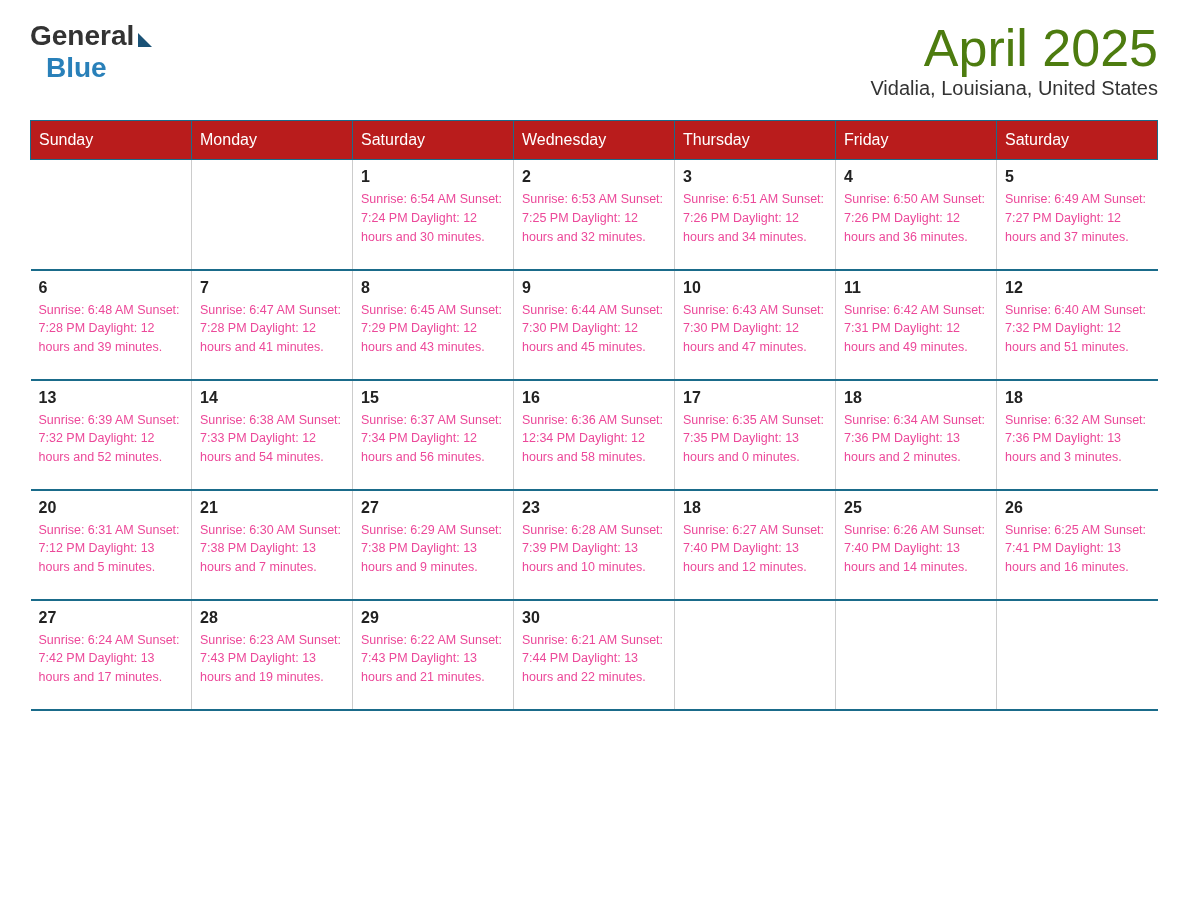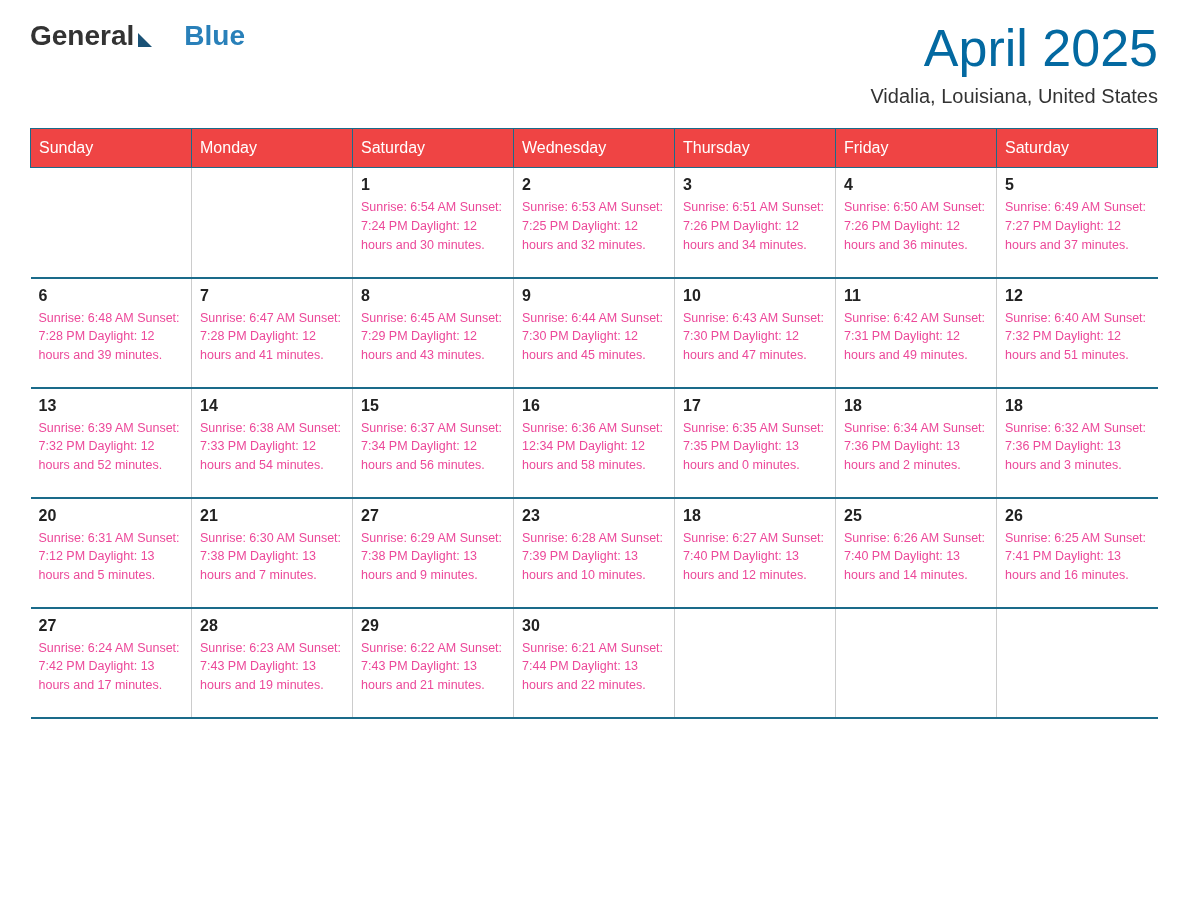--- a/index.html
+++ b/index.html
@@ -11,23 +11,22 @@
       min-height: 918px;
     }
     .header {
       display: flex;
       justify-content: space-between;
       align-items: flex-start;
       margin-bottom: 20px;
     }
     .logo {
       display: flex;
-      flex-direction: row;
+      flex-direction: column;
       align-items: flex-start;
-      gap: 16px;
     }
     .logo-top {
       display: flex;
       align-items: center;
     }
     .logo-general {
       font-size: 28px;
       font-weight: bold;
       color: #333;
     }
@@ -45,35 +44,35 @@
       font-weight: bold;
       color: #2980b9;
       margin-left: 16px;
     }
     .title-section {
       text-align: right;
     }
     .month-title {
       font-size: 52px;
       font-weight: normal;
-      color: #0369a1;
+      color: #4d7c0f;
       line-height: 1.1;
     }
     .location-title {
       font-size: 20px;
       color: #333;
-      margin-top: 8px;
+      margin-top: 0;
     }
     table {
       width: 100%;
       border-collapse: collapse;
       table-layout: fixed;
     }
     thead tr {
-      background-color: #ef4444;
+      background-color: #b91c1c;
     }
     thead th {
       color: #fff;
       padding: 10px 8px;
       text-align: left;
       font-size: 16px;
       font-weight: normal;
       border: 1px solid #1a6b8a;
     }
     tbody tr {

